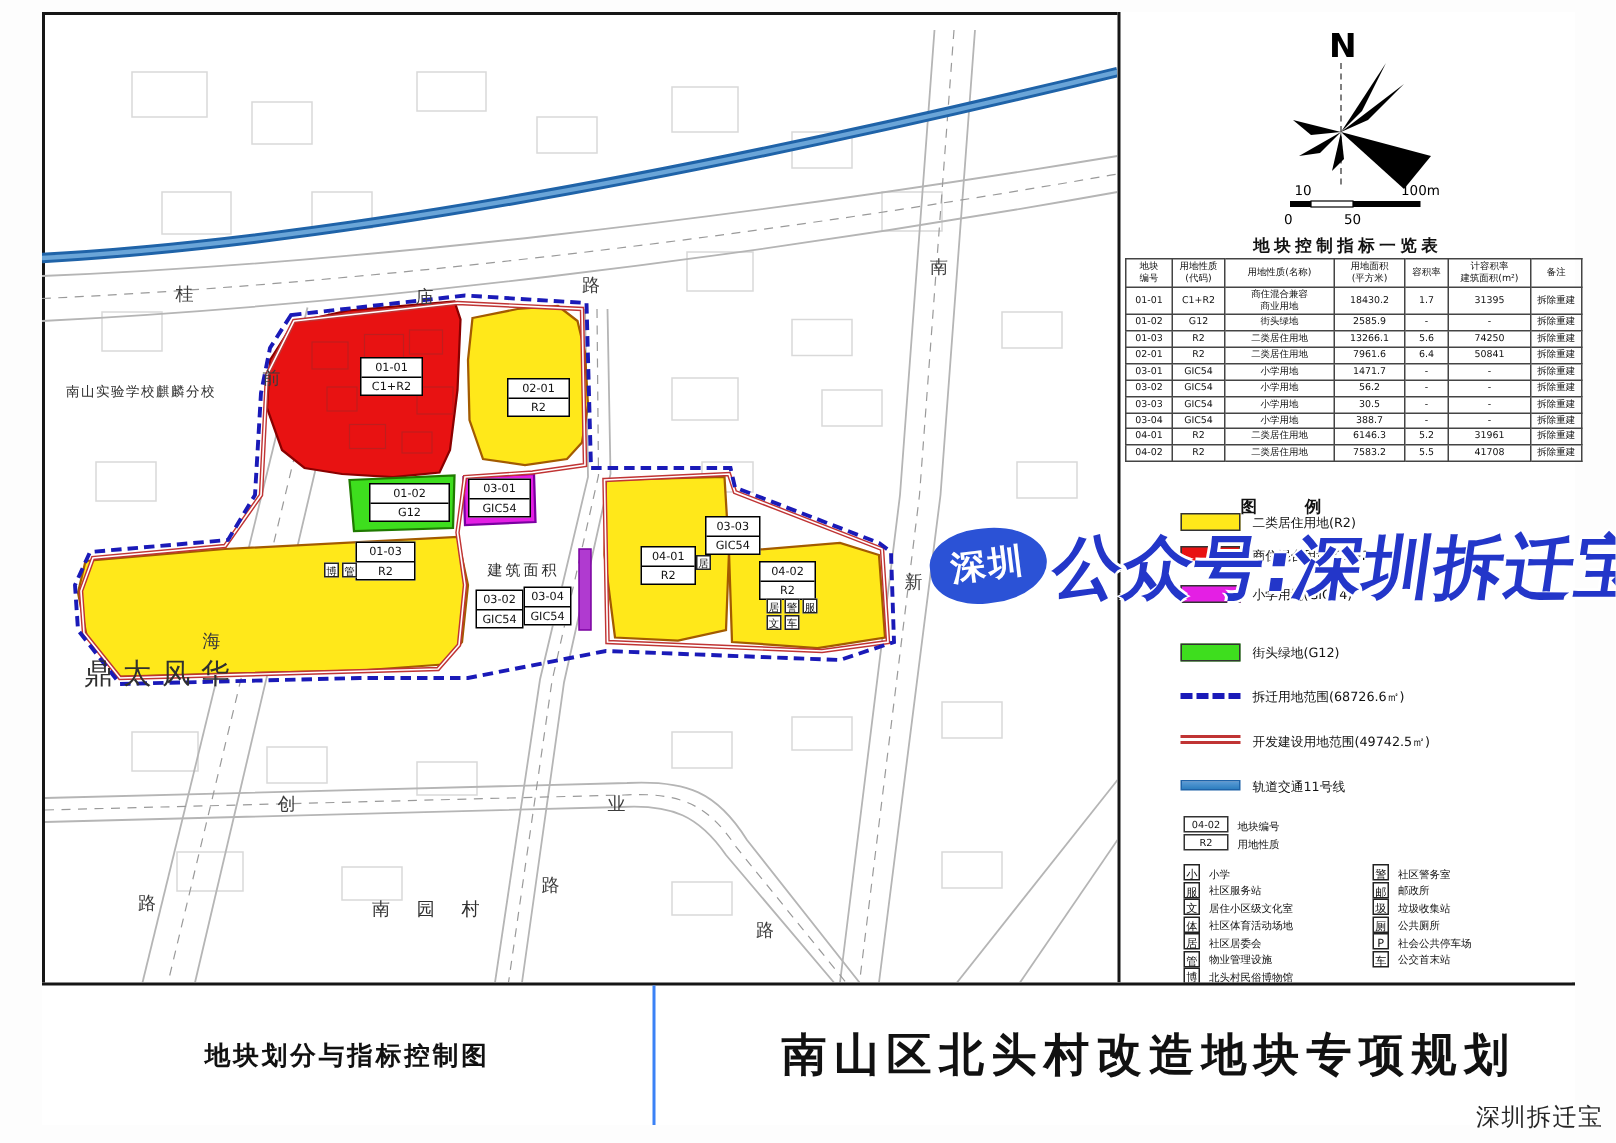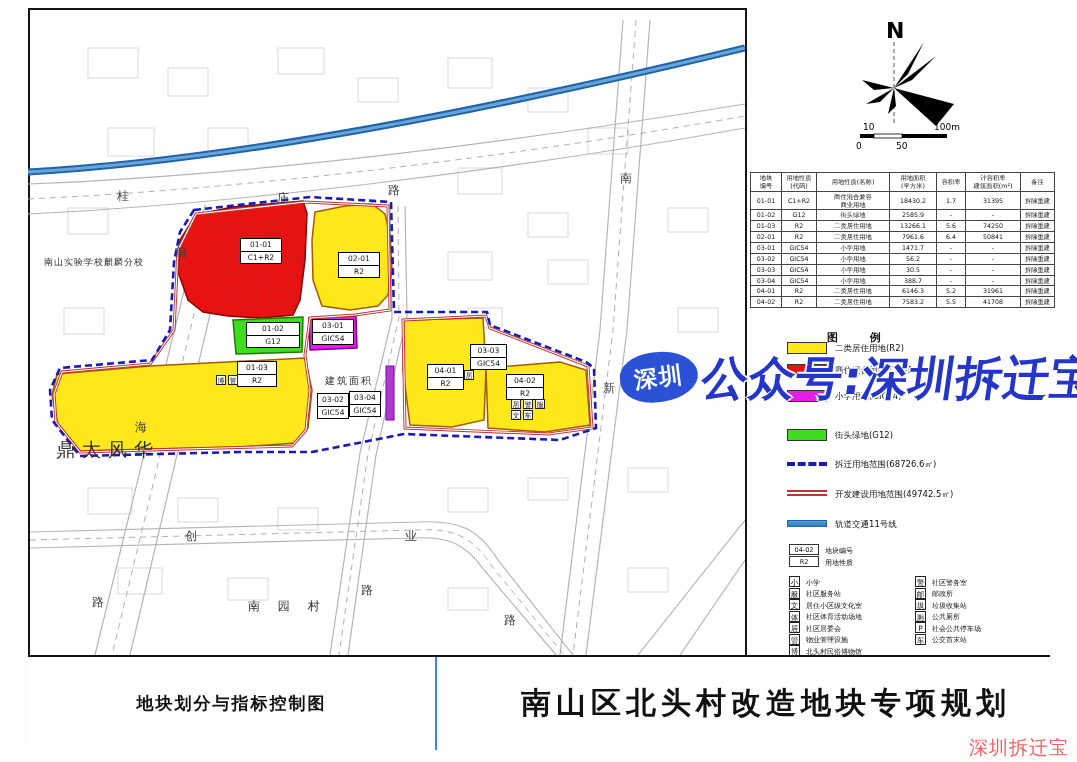--- a/index.html
+++ b/index.html
@@ -55,21 +55,21 @@
   .bottom-right{flex:1;display:flex;align-items:center;justify-content:center;
     font-weight:bold;font-size:30px;letter-spacing:5px;white-space:nowrap;margin-left:45px;}
   
   .wm{position:absolute;z-index:50;pointer-events:none;}
   .wm-logo{left:620px;top:352px;width:78px;height:50px;background:#2b52d6;border-radius:46% 54% 52% 48%;
     transform:rotate(-7deg);color:#fff;font-weight:bold;font-size:23px;text-align:center;
     line-height:50px;letter-spacing:2px;}
   .wm-text{left:702px;top:348px;font-size:46px;font-weight:bold;color:#2336c9;
     transform:skewX(-8deg);letter-spacing:1px;white-space:nowrap;
     text-shadow:-2px 0 #fff,2px 0 #fff,0 -2px #fff,0 2px #fff;}
-  .wm-corner{right:8px;top:735px;font-size:19px;color:#ef4444;opacity:.85;letter-spacing:1px;}
+  .wm-corner{right:8px;top:735px;font-size:16px;color:#000000;opacity:.85;letter-spacing:1px;}
 </style>
 </head>
 <body>
 
 <div class="frame"></div>
 
 <div class="map-area">
   <svg width="717" height="647" viewBox="0 0 717 647">
 
     <g stroke="#d9d9d9" fill="none" stroke-width="1">
@@ -240,20 +240,21 @@
       <rect x="58" y="120" width="14" height="4" fill="#000"></rect>
       <rect x="72" y="120" width="28" height="4" fill="#fff" stroke="#000" stroke-width="0.8"></rect>
       <rect x="100" y="120" width="45" height="4" fill="#000"></rect>
       <text x="61" y="116" font-size="9">10</text>
       <text x="132" y="116" font-size="9">100m</text>
       <text x="54" y="135" font-size="9">0</text>
       <text x="94" y="135" font-size="9">50</text>
     </g>
   </svg>
 
+  <div class="tbl-title">地块控制指标一览表</div>
   <table class="ctl">
     <thead>
         <tr>
           <th style="width: 30px;">地块
 编号</th>
           <th style="width: 34px;">用地性质
 (代码)</th>
           <th style="width: 72px;">用地性质(名称)</th>
           <th style="width: 46px;">用地面积
 (平方米)</th>

